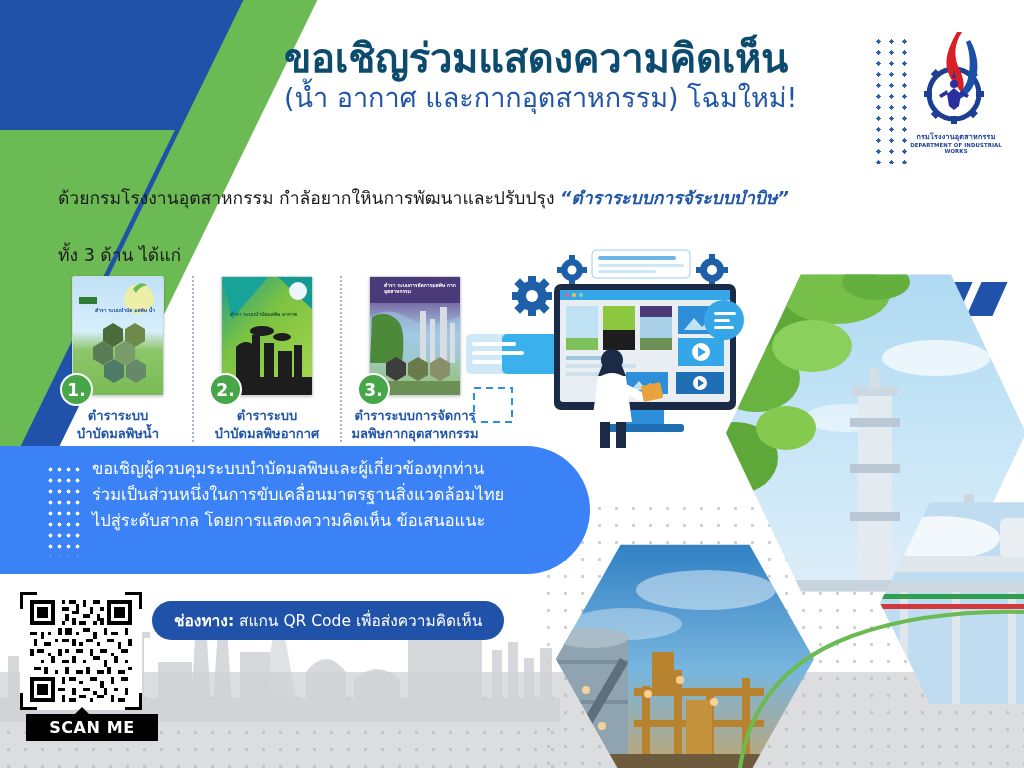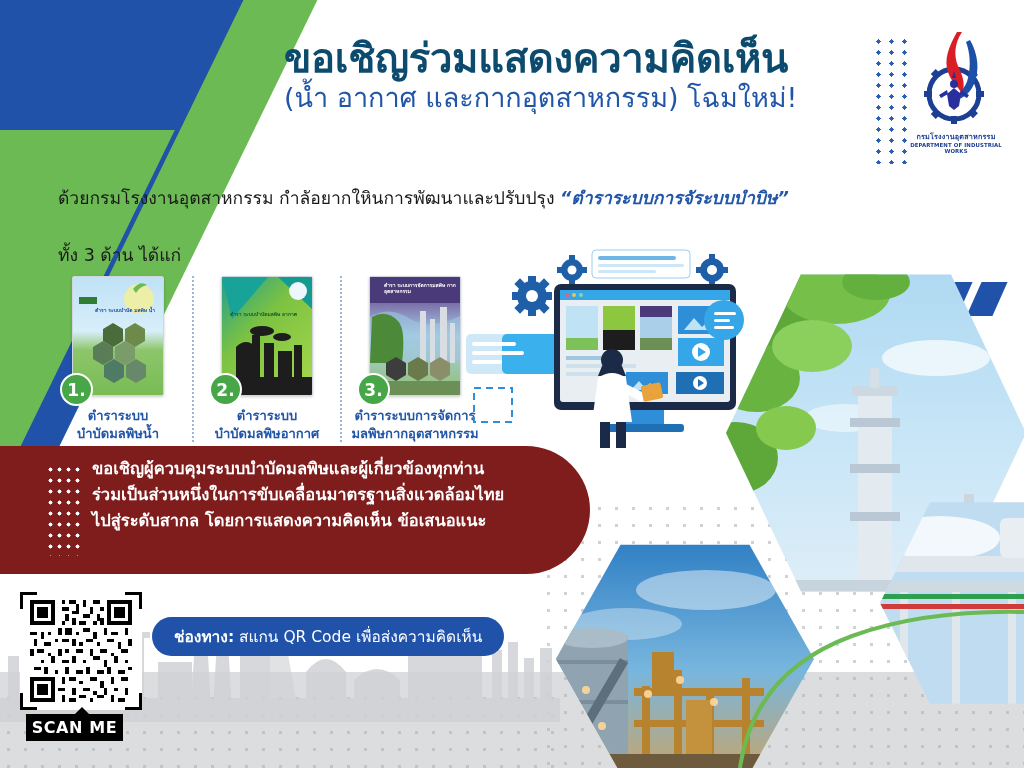--- a/index.html
+++ b/index.html
@@ -105,53 +105,53 @@
     position: absolute;
     clip-path: polygon(25% 2%, 75% 2%, 100% 50%, 75% 98%, 25% 98%, 0% 50%);
   }
   .hex-top { left: 726px; top: 268px; width: 300px; height: 330px; }
   .hex-bot { left: 556px; top: 540px; width: 258px; height: 238px; }
   .hex-right-edge { left: 880px; top: 498px; width: 200px; height: 210px; }
 
   
   .greenbox {
     position: absolute; left: 0; top: 446px; width: 590px; height: 128px;
-    background: #7f1d1d; border-radius: 0 64px 64px 0; font-weight: bold;
+    background: #3b82f6; border-radius: 0 64px 64px 0;
   }
   .greenbox .gdots {
     position: absolute; left: 46px; top: 18px; width: 34px; height: 92px;
     background-image: radial-gradient(circle, #ffffff 1.9px, transparent 2.1px);
     background-size: 9px 11px;
   }
   .greenbox .gtext {
     position: absolute; left: 92px; top: 10px; width: 470px;
     color: #ffffff; font-size: 16.5px; line-height: 1.58;
   }
 
   
   .pill {
     position: absolute; left: 152px;
     background: #1f52a8; color: #fff; border-radius: 999px;
     padding: 7px 22px; font-size: 15.5px; white-space: nowrap;
   }
   .pill b { font-weight: bold; }
-  .pill-1 { top: 601px; margin-top: 16px; }
+  .pill-1 { top: 601px; }
   .pill-2 { top: 645px; }
 
   
   .qr-block { position: absolute; left: 20px; top: 592px; width: 128px; }
   .qr-frame { position: relative; width: 122px; height: 118px; background: #fff; }
   .corner { position: absolute; width: 17px; height: 17px; border: 3px solid #000; }
   .c-tl { left: 0; top: 0; border-right: none; border-bottom: none; }
   .c-tr { right: 0; top: 0; border-left: none; border-bottom: none; }
   .c-bl { left: 0; bottom: 0; border-right: none; border-top: none; }
   .c-br { right: 0; bottom: 0; border-left: none; border-top: none; }
   .qr-img { position: absolute; left: 9px; top: 8px; width: 104px; height: 102px; }
   .scanme {
-    position: relative; margin: 4px 0 0 6px; width: 97px; height: 27px;
+    position: relative; margin: 4px 0 0 6px; width: 132px; height: 27px;
     background: #000; color: #fff; font-weight: bold; font-size: 16px;
     letter-spacing: .6px; display: flex; align-items: center; justify-content: center;
   }
   .scanme::before {
     content: ""; position: absolute; top: -7px; left: 48px;
     border-left: 8px solid transparent; border-right: 8px solid transparent;
     border-bottom: 8px solid #000;
   }
 
   

